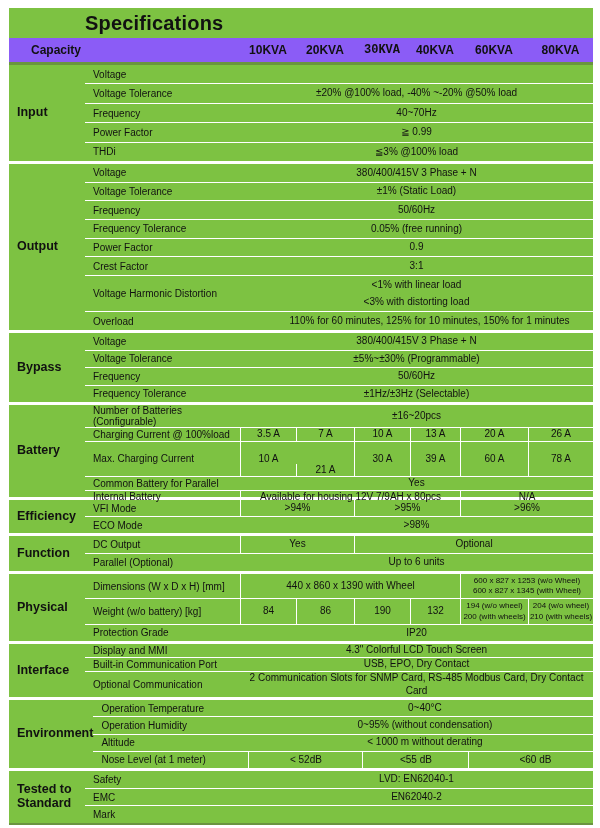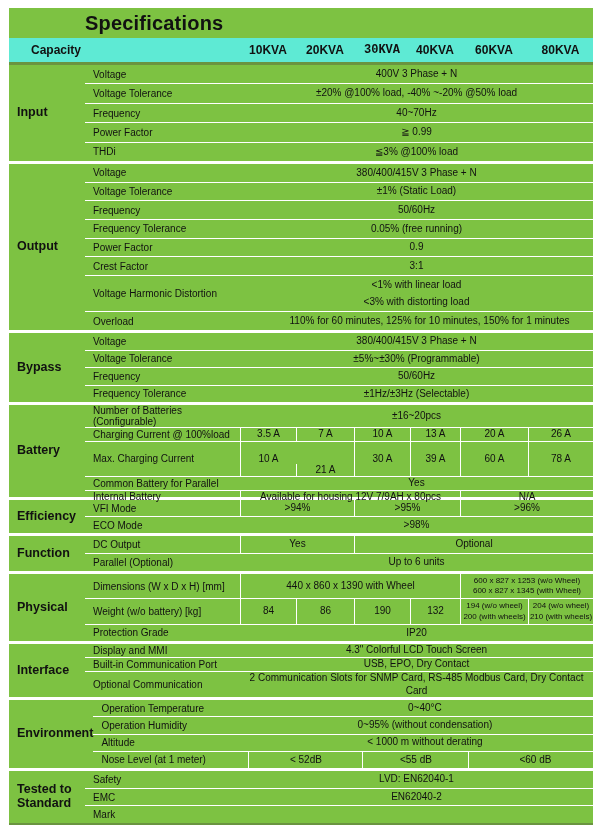--- a/index.html
+++ b/index.html
@@ -10,21 +10,21 @@
   }
   html,body{margin:0;padding:0;background:#ffffff;width:600px;height:828px;overflow:hidden;}
   body{font-family:"Liberation Sans","DejaVu Sans",sans-serif;color:var(--ink);}
   .sheet{position:relative;width:584px;margin:8px 0 0 9px;}
   .title-bar{
     background:var(--green);height:30px;display:flex;align-items:center;
     padding-left:76px;box-sizing:border-box;
   }
   .title-bar span{font-size:20px;font-weight:bold;letter-spacing:0.2px;}
   .capacity-row{
-    height:24px;display:flex;align-items:center;background:#5eead4;
+    height:24px;display:flex;align-items:center;background:#8b5cf6;
     font-weight:bold;font-size:12px;
   }
   .capacity-label{flex:0 0 231px;box-sizing:border-box;padding-left:22px;}
   .capacity-col{text-align:center;box-sizing:border-box;}
   .tbody{border-top:3px solid var(--dark-green);border-bottom:2px solid var(--dark-green);}
   .section{display:flex;background:var(--green);margin-bottom:3px;align-items:stretch;}
   .section:last-child{margin-bottom:0;}
   .section-label{
     flex:0 0 76px;box-sizing:border-box;padding-left:8px;
     display:flex;align-items:center;font-weight:bold;font-size:12.5px;line-height:1.1;
@@ -60,21 +60,20 @@
       <div class="capacity-col" style="width: 68px;">60KVA</div>
       <div class="capacity-col" style="width: 65px;">80KVA</div>
     </div>
   <div class="tbody" id="tbody">
 
   <div class="section" style="height: 96px;">
         <div class="section-label">Input</div>
         <div class="rows">
           <div class="row" style="flex-grow: 1;">
             <div class="row-label">Voltage</div>
-            <div class="cell" style="width: 353px;">400V 3 Phase + N</div>
           </div>
           <div class="row" style="flex-grow: 1;">
             <div class="row-label">Voltage Tolerance</div>
             <div class="cell" style="width: 353px;">±20% @100% load, -40% ~-20% @50% load</div>
           </div>
           <div class="row" style="flex-grow: 1;">
             <div class="row-label">Frequency</div>
             <div class="cell" style="width: 353px;">40~70Hz</div>
           </div>
           <div class="row" style="flex-grow: 1;">

